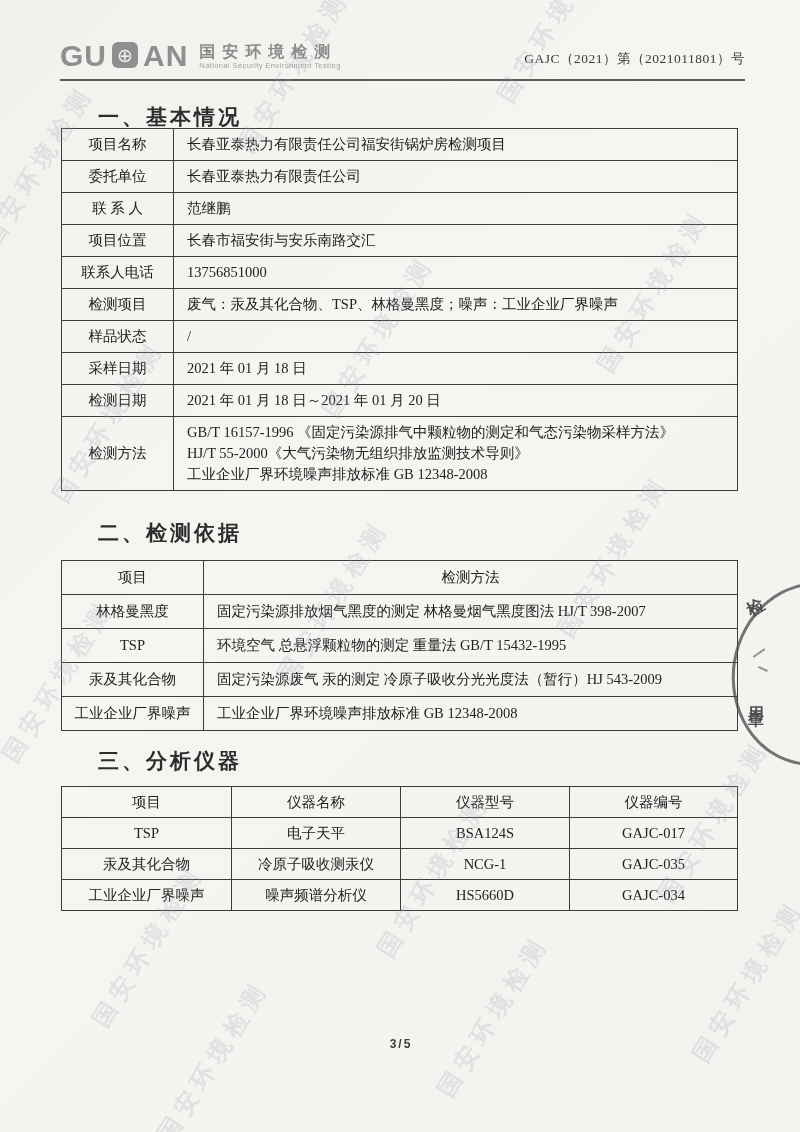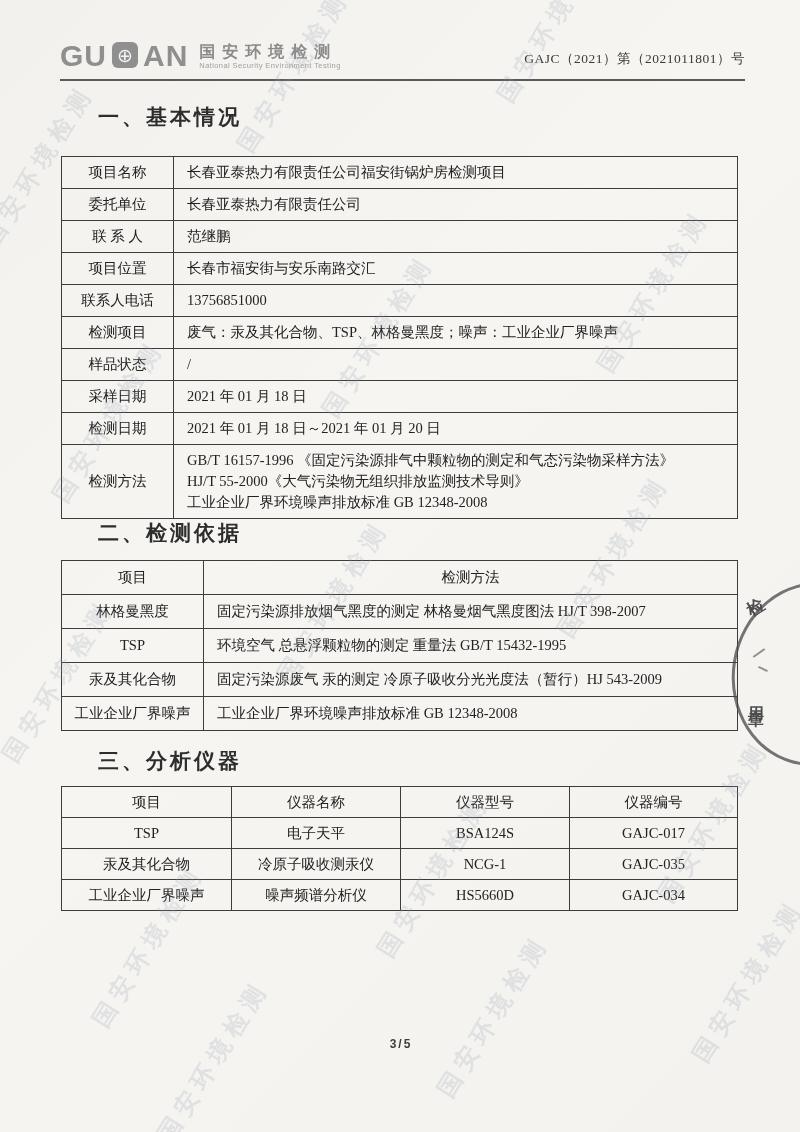--- a/index.html
+++ b/index.html
@@ -132,21 +132,21 @@
       <span class="logo-cjk-block">
         <span class="logo-cjk">国安环境检测</span>
         <span class="logo-en">National Security Environment Testing</span>
       </span>
     </div>
     <div class="doc-number">GAJC（2021）第（2021011801）号</div>
   </div>
 
   <div class="sec-title" style="top:103px">一、基本情况</div>
 
-  <table style="top:156px">
+  <table style="top:128px">
     <colgroup>
         <col style="width:112px">
         <col>
       </colgroup>
     <tbody>
         <tr style="height:32px">
       <td class="lbl">项目名称</td>
       <td class="val">长春亚泰热力有限责任公司福安街锅炉房检测项目</td>
     </tr>
     <tr style="height:32px">

